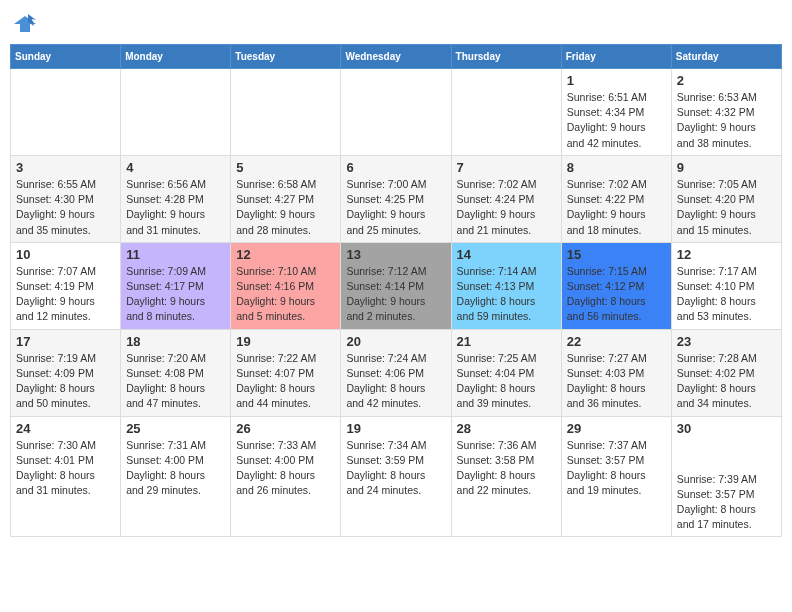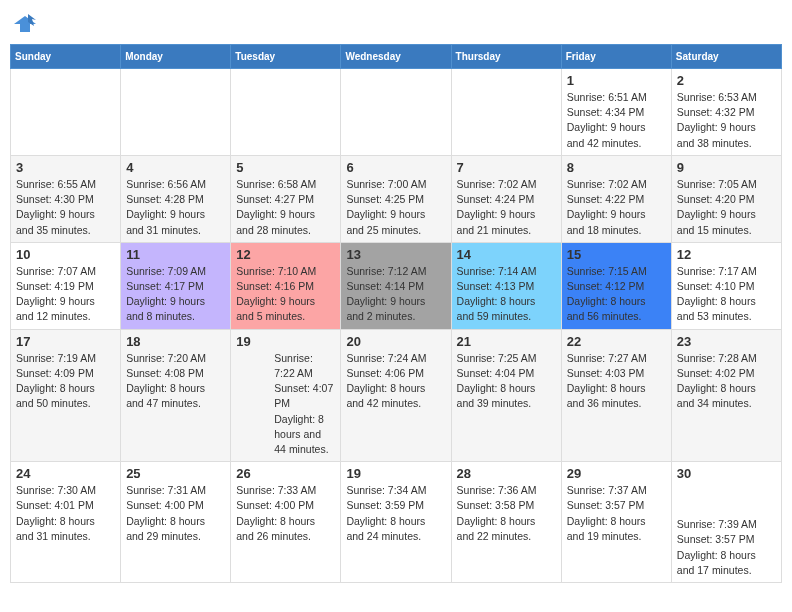--- a/index.html
+++ b/index.html
@@ -251,21 +251,21 @@
 Daylight: 8 hours and 50 minutes.</div>
         </td>
         <td style="background: rgb(245, 245, 245);">
           <span class="day-number">18</span>
           <div class="day-info" style="white-space: pre-line;">Sunrise: 7:20 AM
 Sunset: 4:08 PM
 Daylight: 8 hours and 47 minutes.</div>
         </td>
         <td style="background: rgb(245, 245, 245);">
           <span class="day-number">19</span>
-          <div class="day-info" style="white-space: pre-line; margin-left: 38px;">Sunrise: 7:22 AM
+          <div class="day-info" style="white-space: pre-line;">Sunrise: 7:22 AM
 Sunset: 4:07 PM
 Daylight: 8 hours and 44 minutes.</div>
         </td>
         <td style="background: rgb(245, 245, 245);">
           <span class="day-number">20</span>
           <div class="day-info" style="white-space: pre-line;">Sunrise: 7:24 AM
 Sunset: 4:06 PM
 Daylight: 8 hours and 42 minutes.</div>
         </td>
         <td style="background: rgb(245, 245, 245);">

